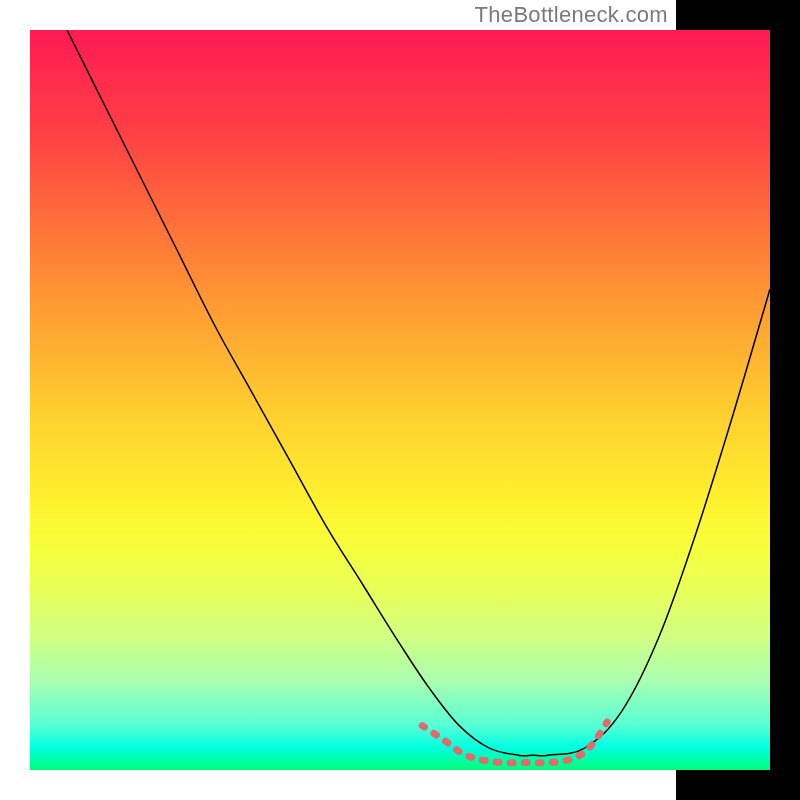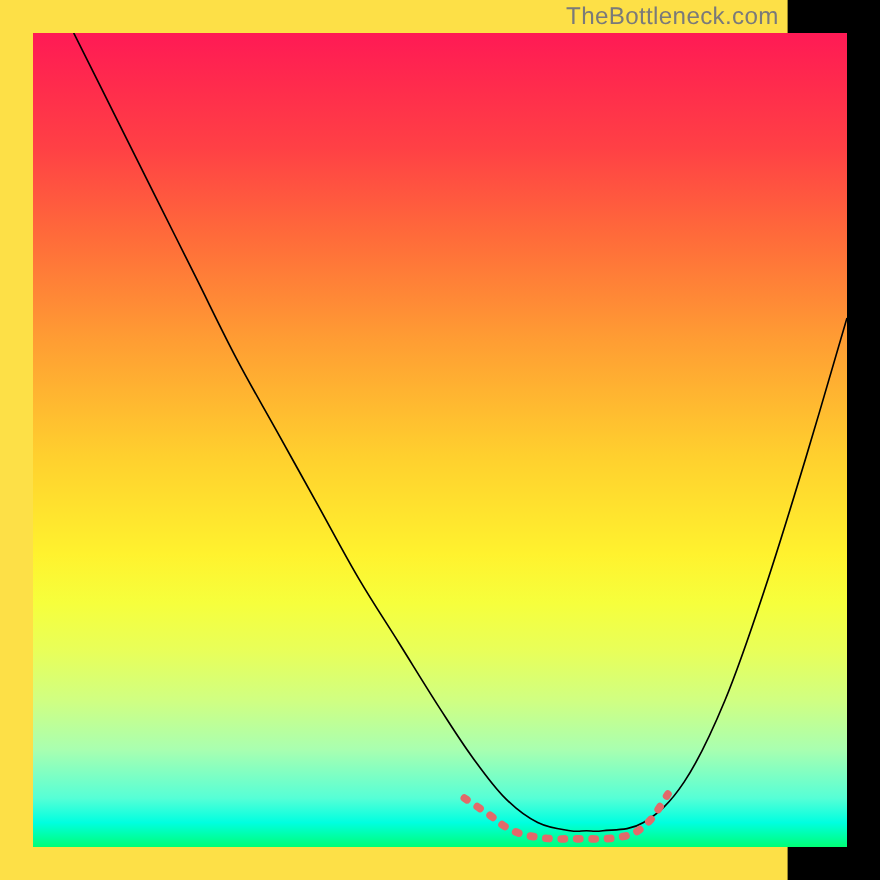--- a/index.html
+++ b/index.html
@@ -8,22 +8,21 @@
     width: 800px;
     height: 800px;
     background: #000;
     overflow: hidden;
     font-family: Arial, Helvetica, sans-serif;
   }
   .frame {
     position: relative;
     width: 676px;
     height: 800px;
-    background: #fde047;
-    padding-left: 40px;
+    background: #ffffff;
   }
   .watermark {
     position: absolute;
     top: 2px;
     right: 8px;
     color: #7a7a7a;
     font-size: 22px;
     font-weight: 500;
     letter-spacing: 0.3px;
     z-index: 50;

